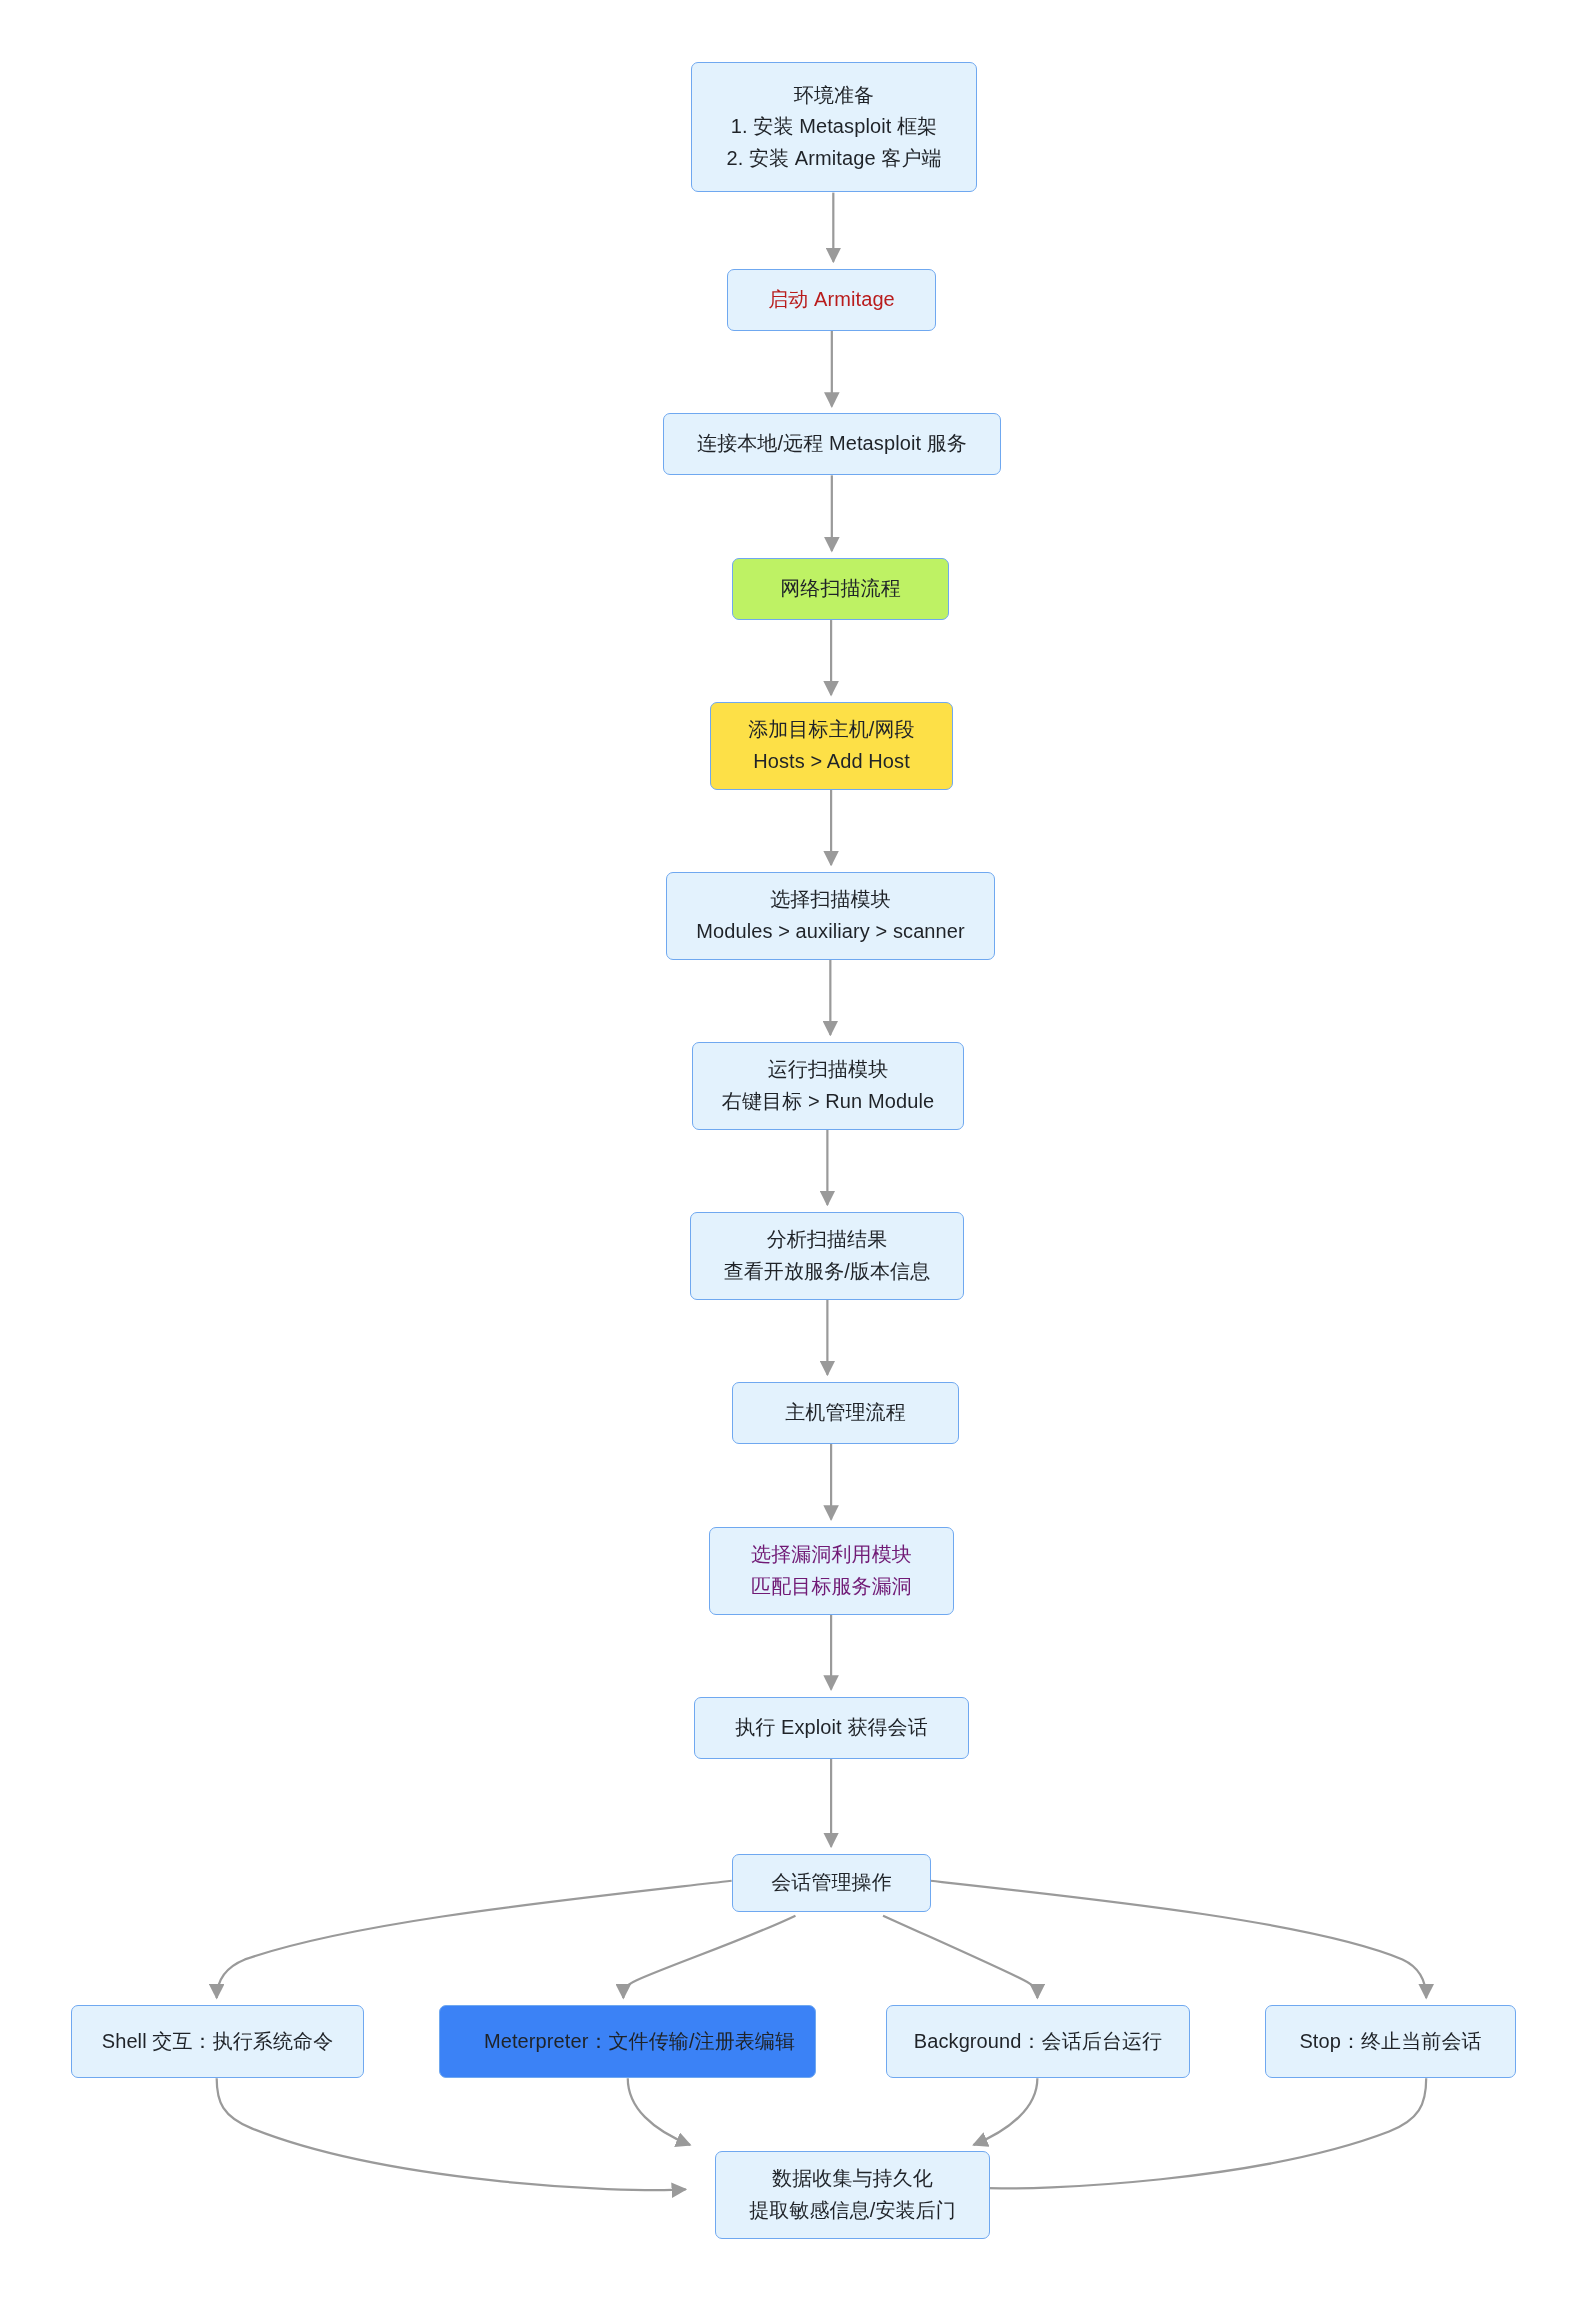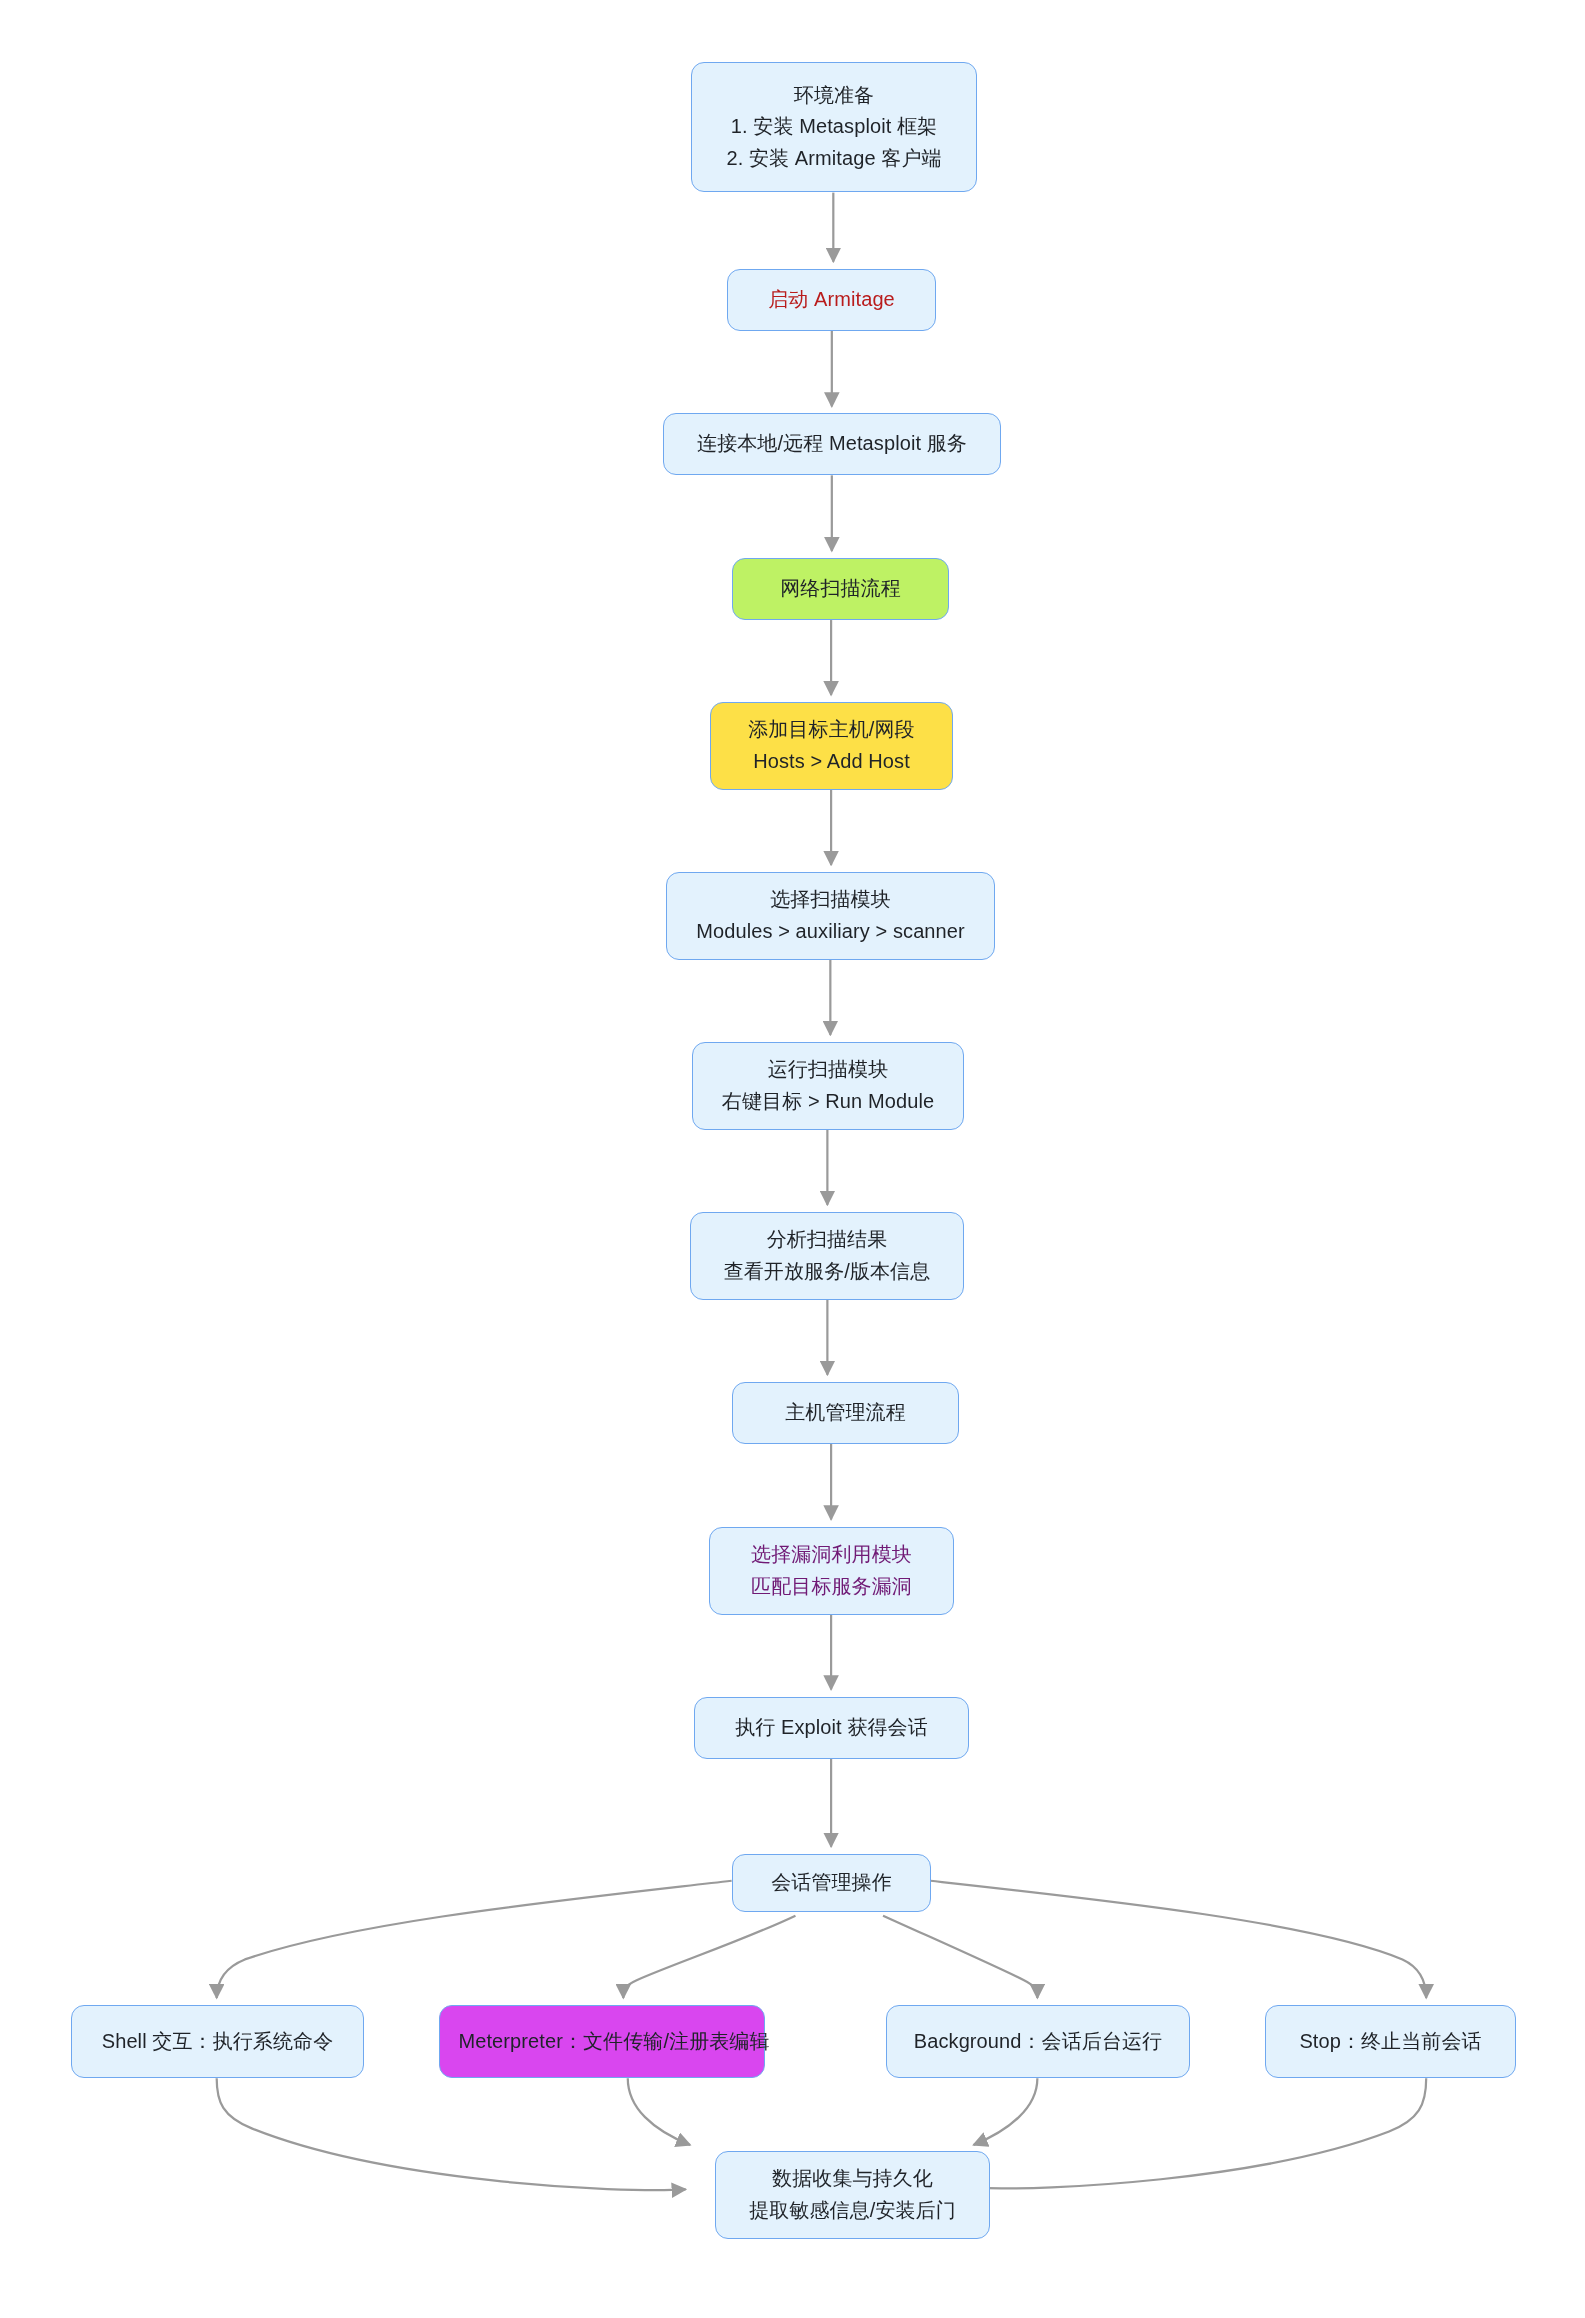--- a/index.html
+++ b/index.html
@@ -25,21 +25,21 @@
     top: 0;
     width: 1585px;
     height: 2319px;
     pointer-events: none;
   }
   .node {
     position: absolute;
     box-sizing: border-box;
     background: #e3f2fd;
     border: 1.5px solid #6fa8f0;
-    border-radius: 13px;
+    border-radius: 7px;
     display: flex;
     flex-direction: column;
     align-items: center;
     justify-content: center;
     color: #1f2328;
     font-size: 20px;
     line-height: 1.58;
     letter-spacing: 0.1px;
     white-space: nowrap;
   }
@@ -121,21 +121,21 @@
       </div>
       <div class="node" style="left: 694px; top: 1697px; width: 275px; height: 62px; background: rgb(227, 242, 253); border-color: rgb(111, 168, 240); color: rgb(31, 35, 40);">
         <span class="line">执行 Exploit 获得会话</span>
       </div>
       <div class="node" style="left: 732px; top: 1854px; width: 199px; height: 58px; background: rgb(227, 242, 253); border-color: rgb(111, 168, 240); color: rgb(31, 35, 40);">
         <span class="line">会话管理操作</span>
       </div>
       <div class="node" style="left: 71px; top: 2005px; width: 293px; height: 73px; background: rgb(227, 242, 253); border-color: rgb(111, 168, 240); color: rgb(31, 35, 40);">
         <span class="line">Shell 交互：执行系统命令</span>
       </div>
-      <div class="node" style="left: 439px; top: 2005px; width: 326px; height: 73px; background: #d946ef; border-color: rgb(111, 168, 240); color: rgb(31, 35, 40); padding-left: 24px;">
+      <div class="node" style="left: 439px; top: 2005px; width: 377px; height: 73px; background: #3b82f6; border-color: rgb(111, 168, 240); color: rgb(31, 35, 40); padding-left: 24px;">
         <span class="line">Meterpreter：文件传输/注册表编辑</span>
       </div>
       <div class="node" style="left: 886px; top: 2005px; width: 304px; height: 73px; background: rgb(227, 242, 253); border-color: rgb(111, 168, 240); color: rgb(31, 35, 40);">
         <span class="line">Background：会话后台运行</span>
       </div>
       <div class="node" style="left: 1265px; top: 2005px; width: 251px; height: 73px; background: rgb(227, 242, 253); border-color: rgb(111, 168, 240); color: rgb(31, 35, 40);">
         <span class="line">Stop：终止当前会话</span>
       </div>
       <div class="node" style="left: 715px; top: 2151px; width: 275px; height: 88px; background: rgb(227, 242, 253); border-color: rgb(111, 168, 240); color: rgb(31, 35, 40);">
         <span class="line">数据收集与持久化</span>

